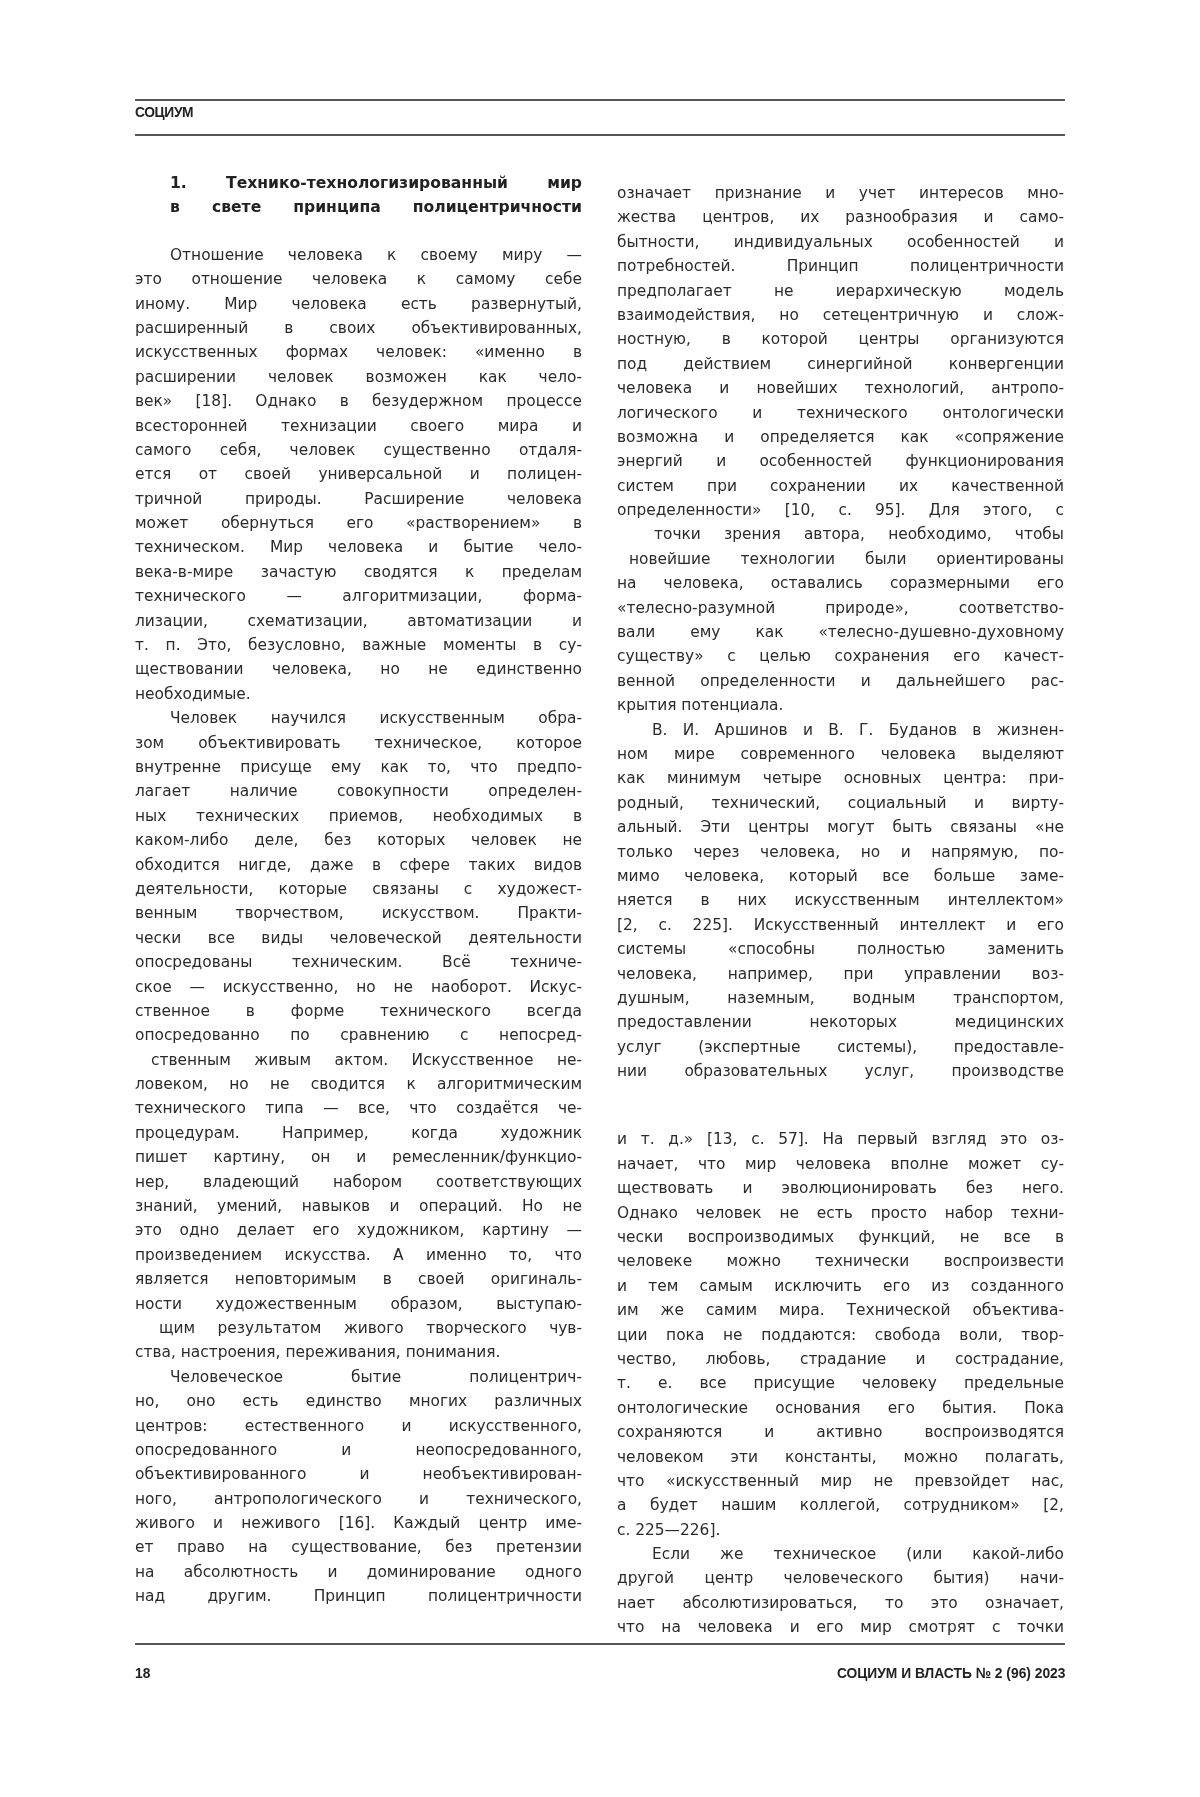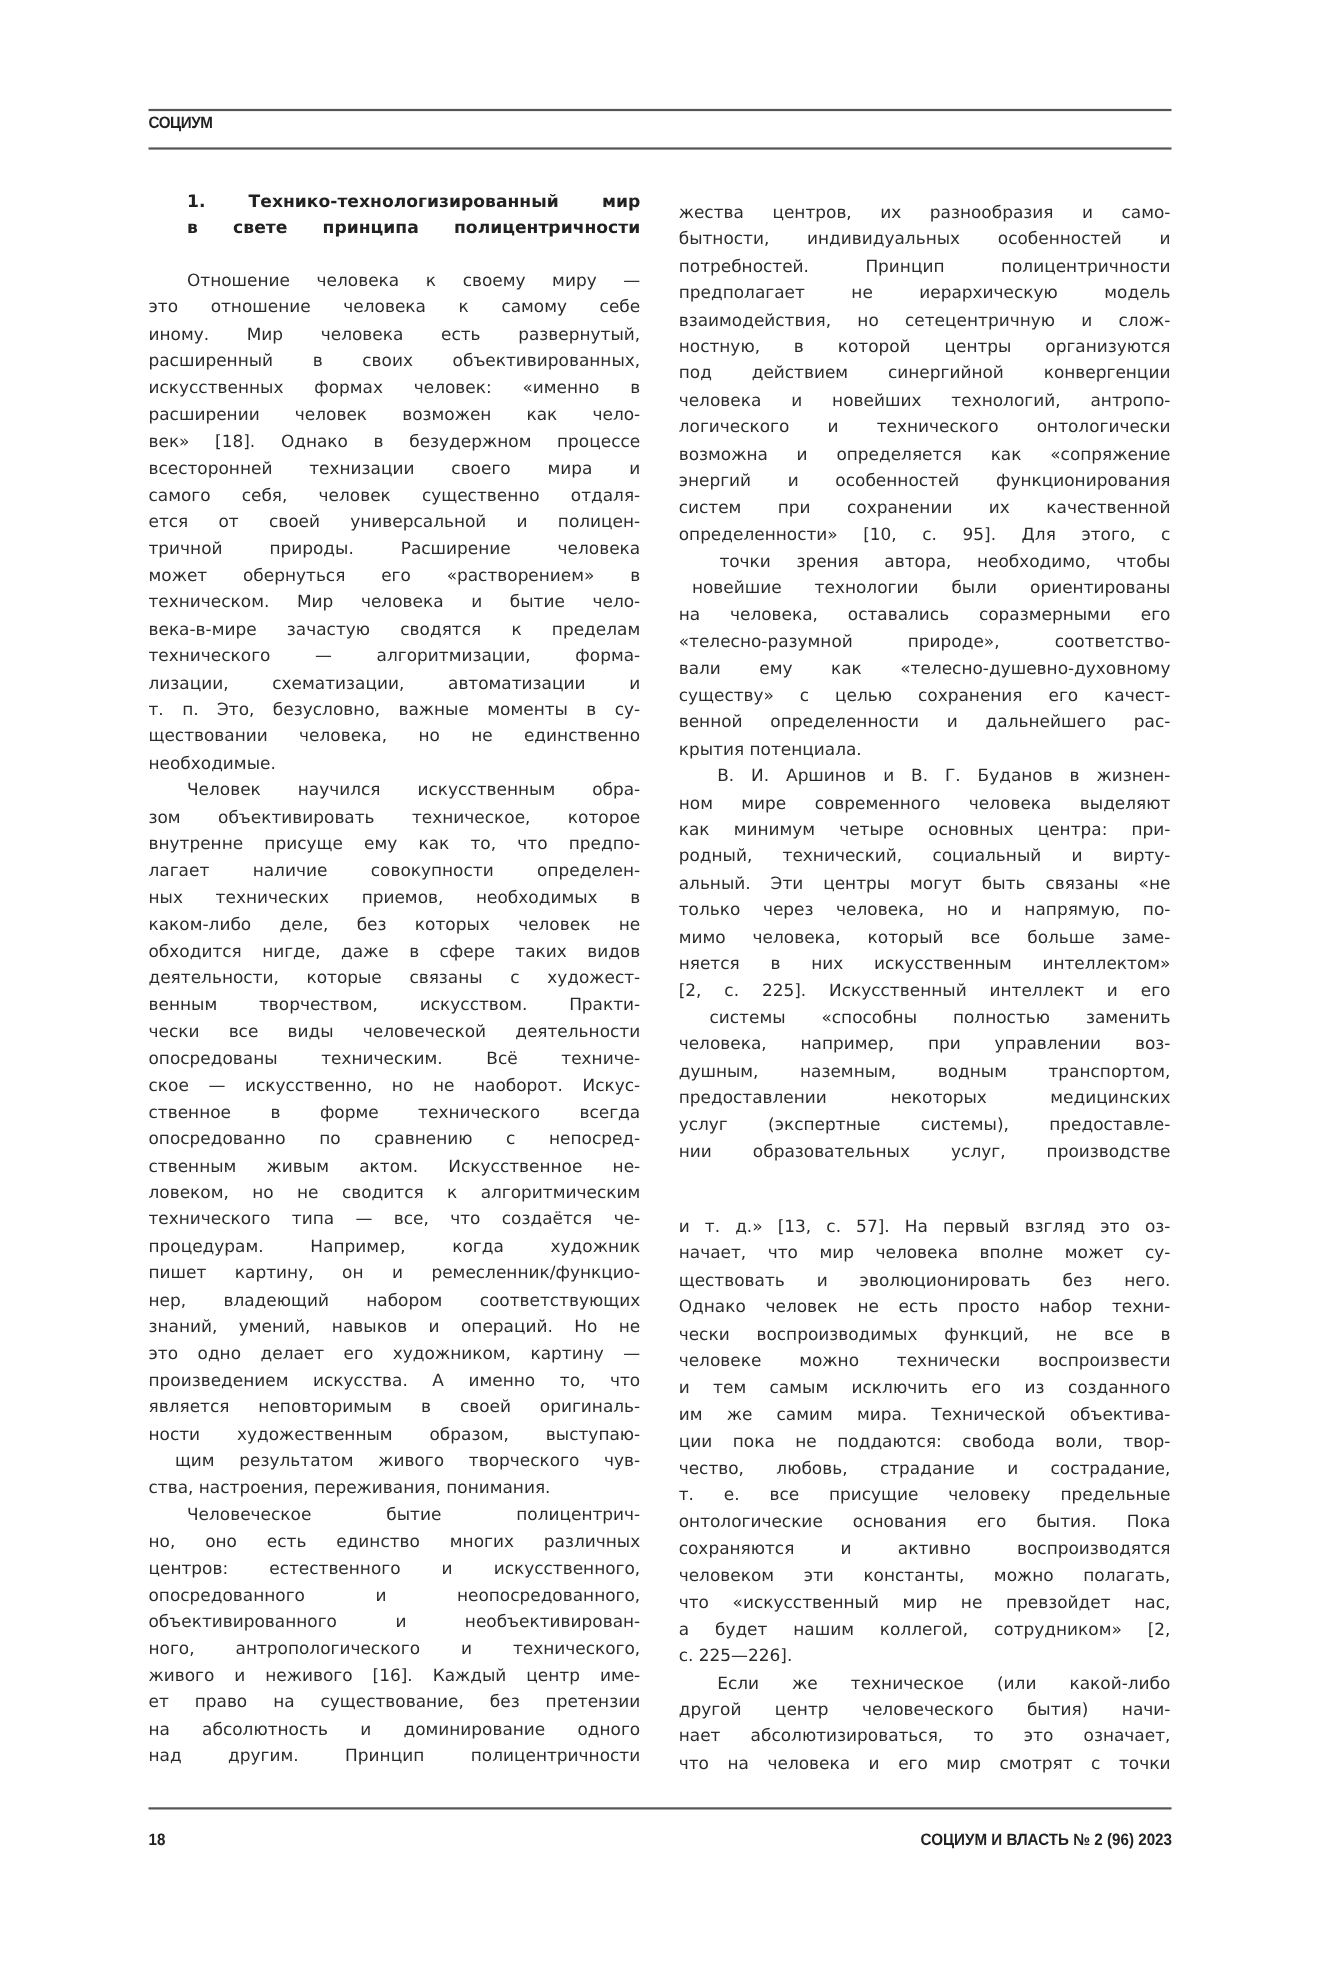--- a/index.html
+++ b/index.html
@@ -62,21 +62,21 @@
       <span class="ln" style="white-space: nowrap;">ных технических приемов, необходимых в</span>
       <span class="ln" style="white-space: nowrap;">каком-либо деле, без которых человек не</span>
       <span class="ln" style="white-space: nowrap;">обходится нигде, даже в сфере таких видов</span>
       <span class="ln" style="white-space: nowrap;">деятельности, которые связаны с художест-</span>
       <span class="ln" style="white-space: nowrap;">венным творчеством, искусством. Практи-</span>
       <span class="ln" style="white-space: nowrap;">чески все виды человеческой деятельности</span>
       <span class="ln" style="white-space: nowrap;">опосредованы техническим. Всё техниче-</span>
       <span class="ln" style="white-space: nowrap;">ское — искусственно, но не наоборот. Искус-</span>
       <span class="ln" style="white-space: nowrap;">ственное в форме технического всегда</span>
       <span class="ln" style="white-space: nowrap;">опосредованно по сравнению с непосред-</span>
-      <span class="ln" style="white-space: nowrap;">ственным живым актом. Искусственное не-</span>
+      <span class="ln" style="white-space: nowrap; margin-left: 16px;">ственным живым актом. Искусственное не-</span>
       <span class="ln" style="white-space: nowrap;">ловеком, но не сводится к алгоритмическим</span>
       <span class="ln" style="white-space: nowrap;">технического типа — все, что создаётся че-</span>
       <span class="ln" style="white-space: nowrap;">процедурам. Например, когда художник</span>
       <span class="ln" style="white-space: nowrap;">пишет картину, он и ремесленник/функцио-</span>
       <span class="ln" style="white-space: nowrap;">нер, владеющий набором соответствующих</span>
       <span class="ln" style="white-space: nowrap;">знаний, умений, навыков и операций. Но не</span>
       <span class="ln" style="white-space: nowrap;">это одно делает его художником, картину —</span>
       <span class="ln" style="white-space: nowrap;">произведением искусства. А именно то, что</span>
       <span class="ln" style="white-space: nowrap;">является неповторимым в своей оригиналь-</span>
       <span class="ln" style="white-space: nowrap;">ности художественным образом, выступаю-</span>
@@ -90,20 +90,21 @@
       <span class="ln" style="white-space: nowrap;">ного, антропологического и технического,</span>
       <span class="ln" style="white-space: nowrap;">живого и неживого [16]. Каждый центр име-</span>
       <span class="ln" style="white-space: nowrap;">ет право на существование, без претензии</span>
       <span class="ln" style="white-space: nowrap;">на абсолютность и доминирование одного</span>
       <span class="ln" style="white-space: nowrap;">над другим. Принцип полицентричности</span>
     </div>
 </div>
 
 <div class="col col-right">
   <div id="right-lines">
+      <span class="ln" style="white-space: nowrap;">означает признание и учет интересов мно-</span>
       <span class="ln" style="white-space: nowrap;">жества центров, их разнообразия и само-</span>
       <span class="ln" style="white-space: nowrap;">бытности, индивидуальных особенностей и</span>
       <span class="ln" style="white-space: nowrap;">потребностей. Принцип полицентричности</span>
       <span class="ln" style="white-space: nowrap;">предполагает не иерархическую модель</span>
       <span class="ln" style="white-space: nowrap;">взаимодействия, но сетецентричную и слож-</span>
       <span class="ln" style="white-space: nowrap;">ностную, в которой центры организуются</span>
       <span class="ln" style="white-space: nowrap;">под действием синергийной конвергенции</span>
       <span class="ln" style="white-space: nowrap;">человека и новейших технологий, антропо-</span>
       <span class="ln" style="white-space: nowrap;">логического и технического онтологически</span>
       <span class="ln" style="white-space: nowrap;">возможна и определяется как «сопряжение</span>
@@ -120,21 +121,21 @@
       <span class="ln last" style="white-space: nowrap;">крытия потенциала.</span>
       <span class="ln indent" style="white-space: nowrap;">В. И. Аршинов и В. Г. Буданов в жизнен-</span>
       <span class="ln" style="white-space: nowrap;">ном мире современного человека выделяют</span>
       <span class="ln" style="white-space: nowrap;">как минимум четыре основных центра: при-</span>
       <span class="ln" style="white-space: nowrap;">родный, технический, социальный и вирту-</span>
       <span class="ln" style="white-space: nowrap;">альный. Эти центры могут быть связаны «не</span>
       <span class="ln" style="white-space: nowrap;">только через человека, но и напрямую, по-</span>
       <span class="ln" style="white-space: nowrap;">мимо человека, который все больше заме-</span>
       <span class="ln" style="white-space: nowrap;">няется в них искусственным интеллектом»</span>
       <span class="ln" style="white-space: nowrap;">[2, с. 225]. Искусственный интеллект и его</span>
-      <span class="ln" style="white-space: nowrap; margin-left: 28px;">системы «способны полностью заменить</span>
+      <span class="ln" style="white-space: nowrap;">системы «способны полностью заменить</span>
       <span class="ln" style="white-space: nowrap;">человека, например, при управлении воз-</span>
       <span class="ln" style="white-space: nowrap;">душным, наземным, водным транспортом,</span>
       <span class="ln" style="white-space: nowrap;">предоставлении некоторых медицинских</span>
       <span class="ln" style="white-space: nowrap;">услуг (экспертные системы), предоставле-</span>
       <span class="ln" style="white-space: nowrap;">нии образовательных услуг, производстве</span>
       <span class="ln" style="white-space: nowrap; margin-top: 44px;">и т. д.» [13, с. 57]. На первый взгляд это оз-</span>
       <span class="ln" style="white-space: nowrap;">начает, что мир человека вполне может су-</span>
       <span class="ln" style="white-space: nowrap;">ществовать и эволюционировать без него.</span>
       <span class="ln" style="white-space: nowrap;">Однако человек не есть просто набор техни-</span>
       <span class="ln" style="white-space: nowrap;">чески воспроизводимых функций, не все в</span>

